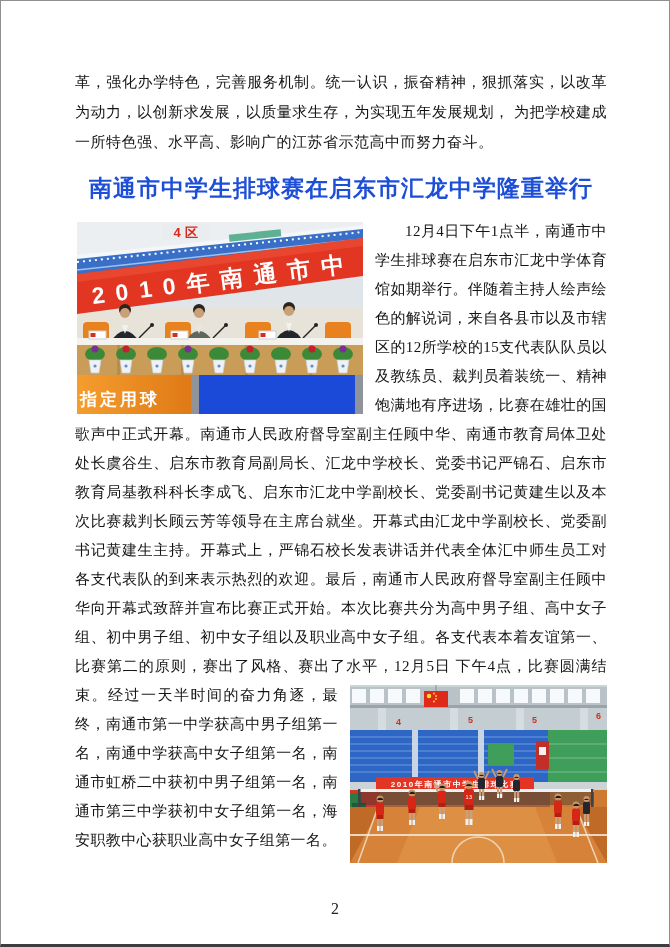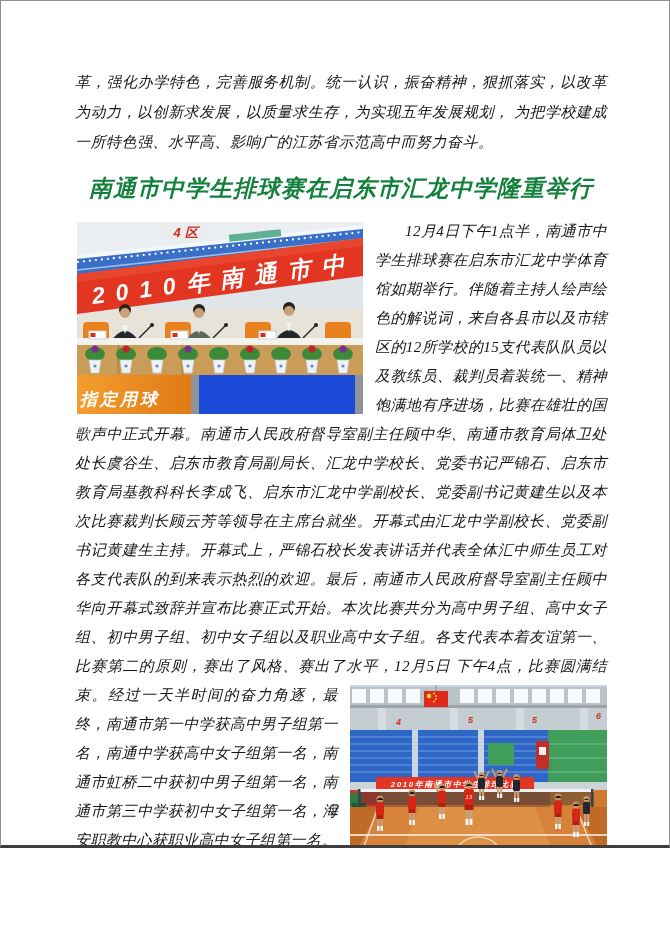--- a/index.html
+++ b/index.html
@@ -1,42 +1,41 @@
 <!DOCTYPE html>
 <html><head>
 <meta charset="utf-8">
 <style>
   html,body { margin:0; padding:0; background:#ffffff; }
   .page {
     position:relative;
-    width:670px; height:848px;
+    width:670px; height:947px;
     box-sizing:border-box;
     background:#ffffff;
     border:1px solid #8f8f8f;
     border-bottom:3px solid #3d3d3d;
     padding:66px 62px 0 74px;
     font-family:"Liberation Serif","DejaVu Serif",serif;
     color:#141414;
     overflow:hidden;
-    font-style:italic;
   }
   .intro {
     margin:0;
     font-size:15px;
     line-height:30px;
     text-align:justify;
     letter-spacing:0.5px;
   }
   .headline {
     margin:16px 0 0 0;
     text-align:center;
     font-family:"Liberation Sans","DejaVu Sans",sans-serif;
     font-size:23px;
     font-weight:bold;
-    color:#15803d;
+    color:#1d4ed8;
     letter-spacing:1px;
     white-space:nowrap;
   }
   .article-body {
     margin-top:13px;
     font-size:15px;
     line-height:29px;
     text-align:justify;
     text-indent:2em;
     letter-spacing:0.4px;

